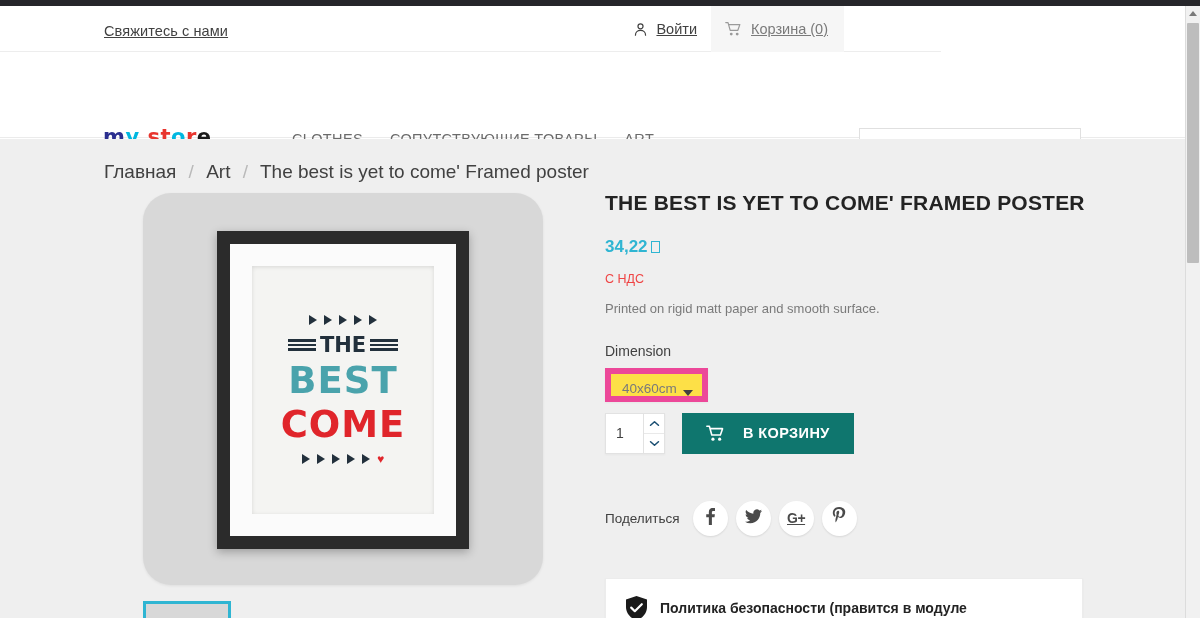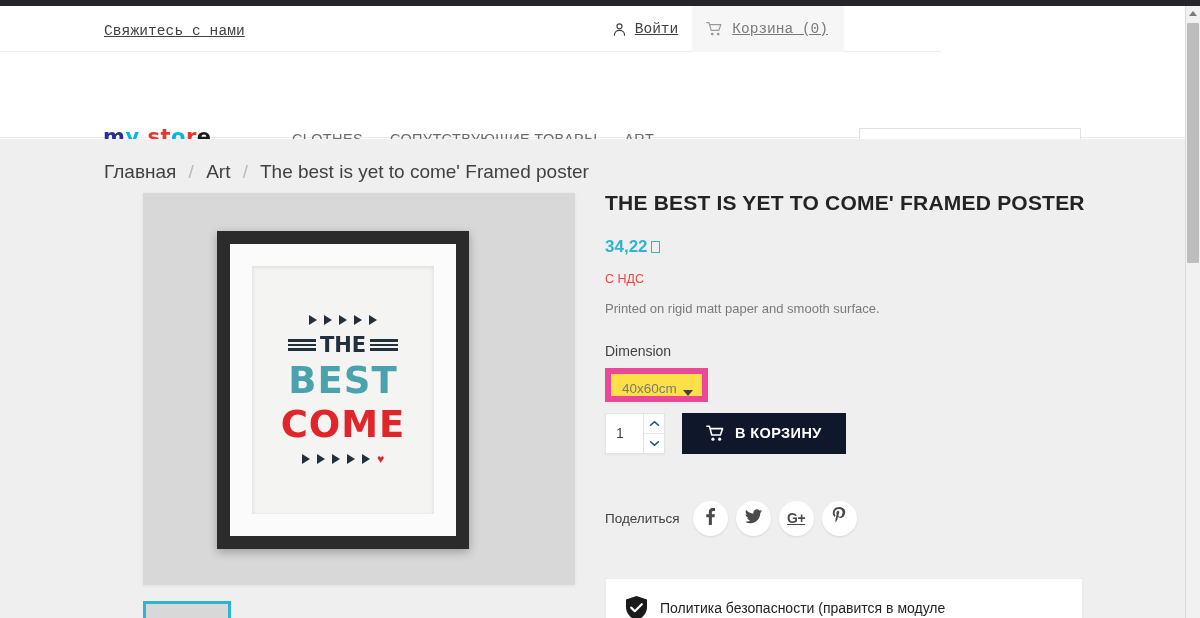--- a/index.html
+++ b/index.html
@@ -31,21 +31,21 @@
     border-bottom:5px solid #7a7a7a;
   }
   .sb-thumb {
     position:absolute; top:17px; left:1px; width:12px; height:240px;
     background:#bdbdbd; border-radius:1px;
   }
 
   
   .topbar {
     position:absolute; top:6px; left:0; width:941px; height:46px;
-    background:#ffffff; border-bottom:1px solid #ededed;font-family:Liberation Mono, monospace;
+    background:#ffffff; border-bottom:1px solid #ededed;
   }
   .contact-link {
     position:absolute; left:104px; top:17px;
     font-size:14.5px; color:#414141; letter-spacing:.1px;
   }
   .topbar-right {
     position:absolute; right:97px; top:0; height:46px;
     display:flex; align-items:stretch;
   }
   .user-link {
@@ -105,23 +105,24 @@
     position:absolute; left:104px; top:161px;
     font-size:19px; color:#7a7a7a;
   }
   .breadcrumb a { color:#414141; text-decoration:none; }
   .breadcrumb .sep { color:#b9b9b9; margin:0 7px; }
   .breadcrumb .cur { color:#414141; }
 
   
   .img-col {
     position:absolute; left:143px; top:193px;
-    width:432px; height:392px;
+    width:400px; height:392px;
     background:#d8d8d8;
     box-shadow:0 1px 3px rgba(0,0,0,.07);
+    border-radius:28px;
   }
   .frame {
     position:absolute; left:74px; top:38px;
     width:252px; height:318px;
     background:#2b2b2b;
     box-shadow:0 3px 9px rgba(0,0,0,.28);
   }
   .mat {
     position:absolute; left:13px; top:13px; right:13px; bottom:13px;
     background:#fbfbfb;
@@ -235,42 +236,42 @@
     font-family:"Liberation Sans", sans-serif;
   }
   .qty .spin { width:22px; border-left:1px solid #e2e2e2; display:flex; flex-direction:column; }
   .qty .spin button {
     flex:1; border:0; background:#fff; cursor:pointer;
     display:flex; align-items:center; justify-content:center; padding:0;
   }
   .qty .spin button + button { border-top:1px solid #e9e9e9; }
   .chev { display:block; }
   .addcart {
-    height:41px; background:#0f172a; border:0; color:#fff;
+    height:41px; background:#0f766e; border:0; color:#fff;
     font-size:14.5px; font-weight:700; letter-spacing:.4px;
-    padding:0 24px; display:flex; align-items:center; gap:10px;
+    padding:0 24px; display:flex; align-items:center; gap:18px;
     cursor:pointer; font-family:"Liberation Sans", sans-serif;
   }
 
   .share-row { margin-top:47px; display:flex; align-items:center; gap:8px; }
   .share-label { font-size:13.5px; color:#414141; margin-right:5px; }
   .soc {
     width:35px; height:35px; border-radius:50%; background:#fff;
     display:flex; align-items:center; justify-content:center;
     color:#4a4a4a; box-shadow:0 1px 2px rgba(0,0,0,.10);
     cursor:pointer; font-weight:700;
   }
 
   .policy {
     position:absolute; left:605px; top:578px; width:478px; height:60px;
     background:#fff; border:1px solid #ececec;
     display:flex; align-items:center; gap:13px; padding:0 20px;
     box-shadow:0 1px 2px rgba(0,0,0,.04);
   }
-  .policy .txt { font-size:14px; font-weight:400; color:#232323; }
+  .policy .txt { font-size:14px; font-weight:700; color:#232323; }
 </style>
 </head>
 <body>
 
 <div class="viewport">
 
   <div class="chrome-top"></div>
 
   <div class="topbar">
     <a class="contact-link" href="#">Свяжитесь с нами</a>

